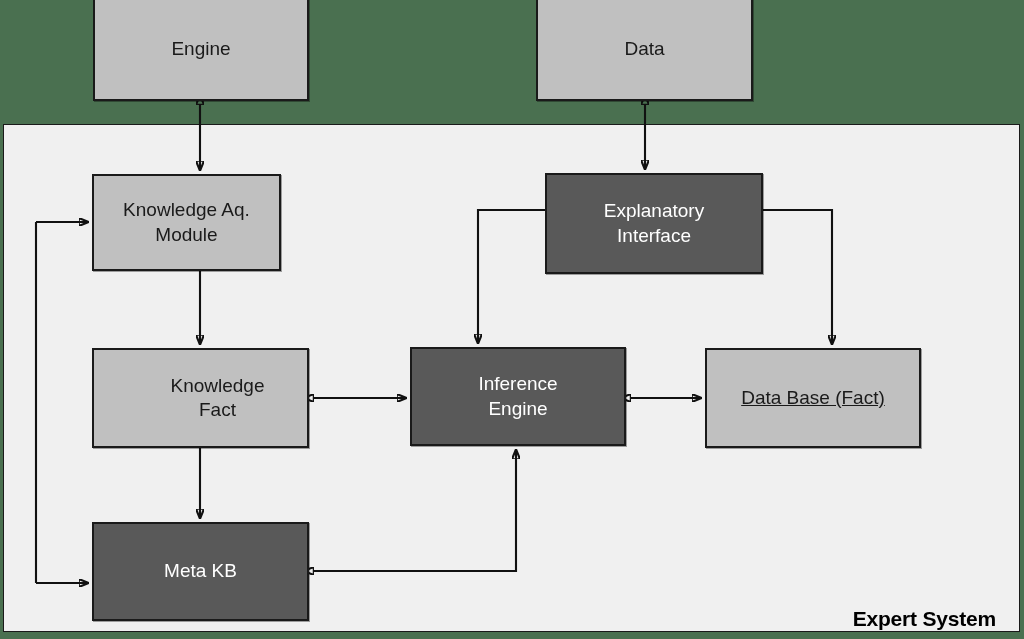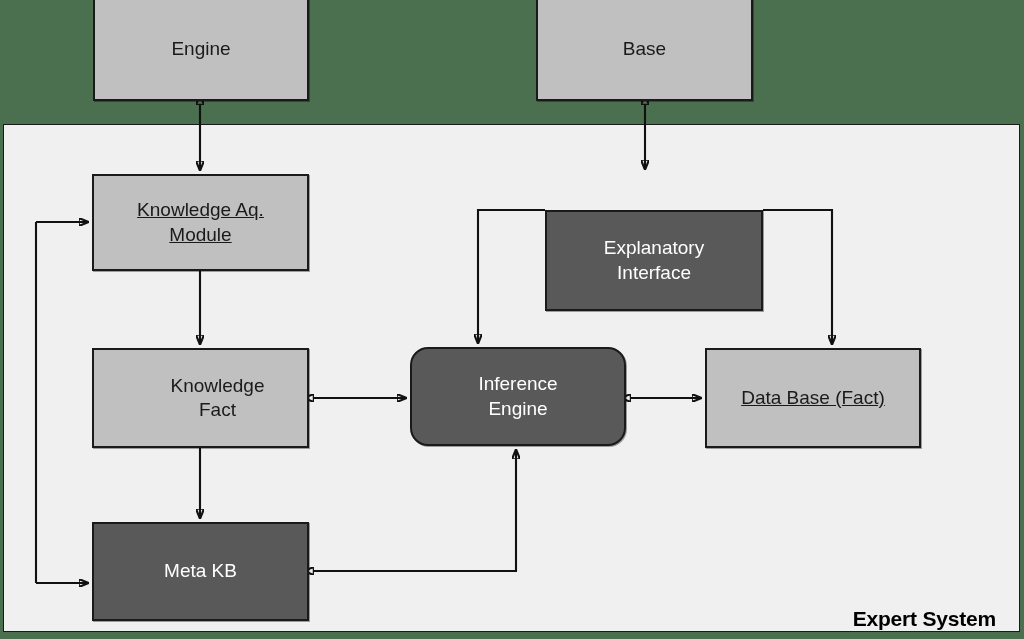--- a/index.html
+++ b/index.html
@@ -66,24 +66,24 @@
     background: #C0C0C0;
     color: #1a1a1a;
   }
   .node.dark {
     background: #595959;
     color: #FFFFFF;
   }
   
   #node-expert      { left: 93px;  top: -3px;  width: 216px; height: 104px; }
   #node-user        { left: 536px; top: -3px;  width: 217px; height: 104px; }
-  #node-kam         { left: 92px;  top: 174px; width: 217px; height: 97px; text-decoration: underline;  }
-  #node-expl        { left: 545px; top: 173px; width: 218px; height: 101px; margin-top: 37px; }
+  #node-kam         { left: 92px;  top: 174px; width: 189px; height: 97px;  }
+  #node-expl        { left: 545px; top: 173px; width: 218px; height: 101px; }
   #node-kb          { left: 92px;  top: 348px; width: 217px; height: 100px; padding-left: 40px; }
-  #node-inference   { left: 410px; top: 347px; width: 216px; height: 99px; border-radius: 18px;  }
+  #node-inference   { left: 410px; top: 347px; width: 216px; height: 99px;  }
   #node-database    { left: 705px; top: 348px; width: 216px; height: 100px; text-decoration: underline; }
   #node-metakb      { left: 92px;  top: 522px; width: 217px; height: 99px; align-items: center;  }
 
   svg.edges {
     position: absolute;
     left: 0; top: 0;
     width: 1024px;
     height: 639px;
     z-index: 3;
     pointer-events: none;
@@ -156,21 +156,21 @@
     <g>
       <path d="M36,583 L88,583" marker-end="url(#ah)"></path>
     </g>
   </svg>
 
   <div class="node light" id="node-expert">
     <span>Engine</span>
   </div>
 
   <div class="node light" id="node-user">
-    <span>Base</span>
+    <span>Data</span>
   </div>
 
   <div class="node light" id="node-kam">
     <span>
       <span>Knowledge Aq.</span><br>
       <span>Module</span>
     </span>
   </div>
 
   <div class="node dark" id="node-expl">

